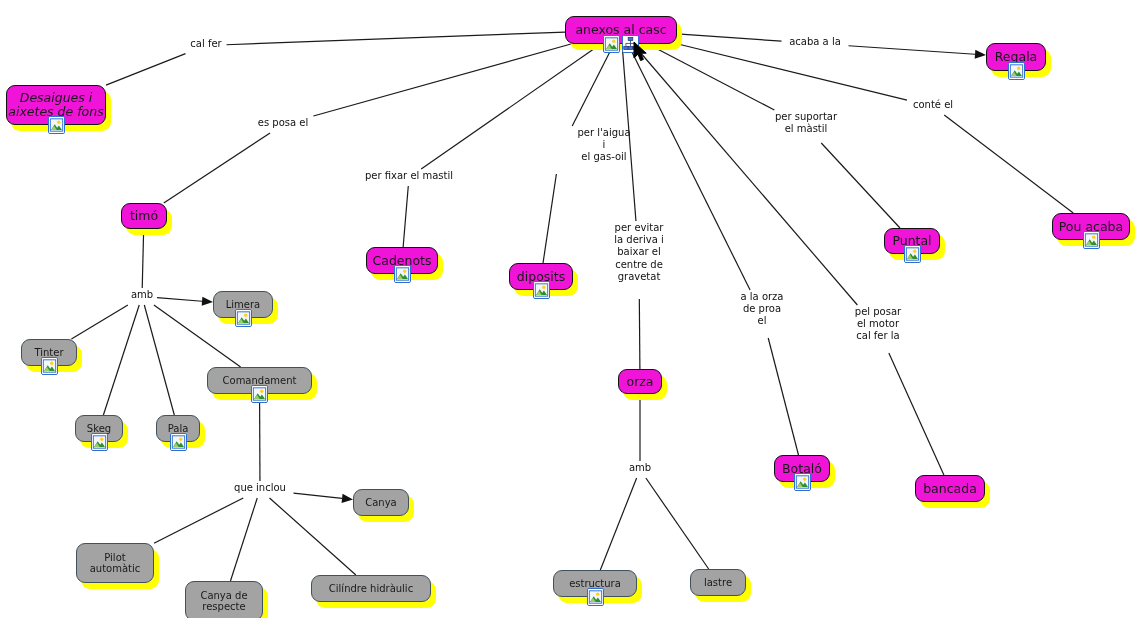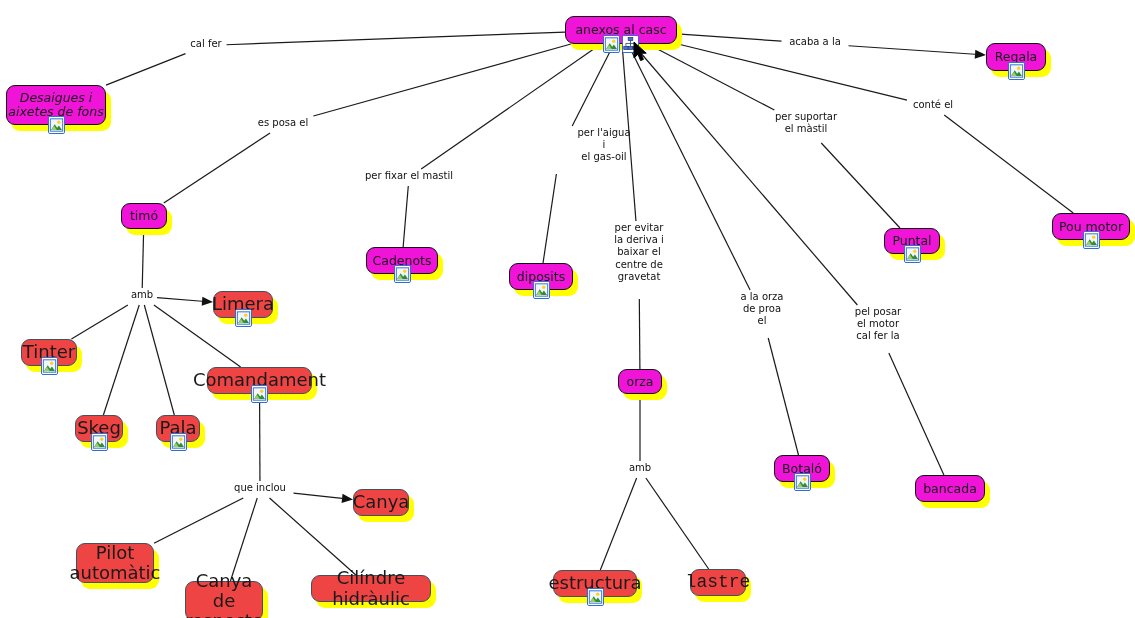--- a/index.html
+++ b/index.html
@@ -27,24 +27,24 @@
   
   .node.magenta{
     background:#f013d8;
     border:1.5px solid #111111;
     color:#1a1a1a;
     font-size:12.5px;
     box-shadow:5px 6px 0 0 #ffff00;
   }
   
   .node.light{
-    background:#ef4444;
+    background:#a3a3a3;
     border:1.5px solid #41515e;
     color:#1a1a1a;
-    font-size:18px;
+    font-size:10px;
     box-shadow:5px 6px 0 0 #ffff00;
   }
 
   
   .ico{
     position:absolute;
     width:17px;height:18px;
     z-index:9;
     background:#ffffff;
     border:1.5px solid #2f6fd0;
@@ -179,21 +179,21 @@
       <div class="node magenta" style="left: 884px; top: 215px; width: 56px; height: 26px;"><span class="lbl">Puntal</span></div>
       <div class="ico" style="left: 904px; top: 232px;">
         <svg viewBox="0 0 16 16">
           <rect x="0" y="0" width="16" height="16" fill="#ffffff"></rect>
           <rect x="1.4" y="1.4" width="13.2" height="13.2" fill="#f2f6fb" stroke="#2f6fd0" stroke-width="1"></rect>
           <circle cx="10.4" cy="5" r="1.8" fill="#ffd21e"></circle>
           <path d="M2.2,13.4 L6.1,7.3 L8.7,11 L10.6,8.6 L13.8,13.4 Z" fill="#2f8f2f"></path>
           <path d="M2.2,13.4 L5.4,8.7 L8.2,13.4 Z" fill="#9ccb6a"></path>
         </svg>
       </div>
-      <div class="node magenta" style="left: 1052px; top: 200px; width: 78px; height: 27px;"><span class="lbl">Pou motor</span></div>
+      <div class="node magenta" style="left: 1052px; top: 200px; width: 78px; height: 27px;"><span class="lbl">Pou acaba</span></div>
       <div class="ico" style="left: 1083px; top: 218px;">
         <svg viewBox="0 0 16 16">
           <rect x="0" y="0" width="16" height="16" fill="#ffffff"></rect>
           <rect x="1.4" y="1.4" width="13.2" height="13.2" fill="#f2f6fb" stroke="#2f6fd0" stroke-width="1"></rect>
           <circle cx="10.4" cy="5" r="1.8" fill="#ffd21e"></circle>
           <path d="M2.2,13.4 L6.1,7.3 L8.7,11 L10.6,8.6 L13.8,13.4 Z" fill="#2f8f2f"></path>
           <path d="M2.2,13.4 L5.4,8.7 L8.2,13.4 Z" fill="#9ccb6a"></path>
         </svg>
       </div>
       <div class="node magenta" style="left: 618px; top: 356px; width: 44px; height: 25px;"><span class="lbl">orza</span></div>
@@ -267,21 +267,21 @@
       <div class="node light" style="left: 553px; top: 557px; width: 84px; height: 27px;"><span class="lbl">estructura</span></div>
       <div class="ico" style="left: 587px; top: 575px;">
         <svg viewBox="0 0 16 16">
           <rect x="0" y="0" width="16" height="16" fill="#ffffff"></rect>
           <rect x="1.4" y="1.4" width="13.2" height="13.2" fill="#f2f6fb" stroke="#2f6fd0" stroke-width="1"></rect>
           <circle cx="10.4" cy="5" r="1.8" fill="#ffd21e"></circle>
           <path d="M2.2,13.4 L6.1,7.3 L8.7,11 L10.6,8.6 L13.8,13.4 Z" fill="#2f8f2f"></path>
           <path d="M2.2,13.4 L5.4,8.7 L8.2,13.4 Z" fill="#9ccb6a"></path>
         </svg>
       </div>
-      <div class="node light" style="left: 690px; top: 556px; width: 56px; height: 27px; font-family: Liberation Mono, monospace;"><span class="lbl">lastre</span></div>
+      <div class="node light" style="left: 690px; top: 556px; width: 56px; height: 27px;"><span class="lbl">lastre</span></div>
     </div>
   <div id="labels-layer">
       <div class="elabel" style="left: 206px; top: 25px;">cal fer</div>
       <div class="elabel" style="left: 283px; top: 104px;">es posa el</div>
       <div class="elabel" style="left: 409px; top: 157px;">per fixar el mastil</div>
       <div class="elabel" style="left: 560px; top: 114px; margin-left: 44px;">per l'aigua
 i
 el gas-oil</div>
       <div class="elabel" style="left: 639px; top: 209px;">per evitar
 la deriva i

